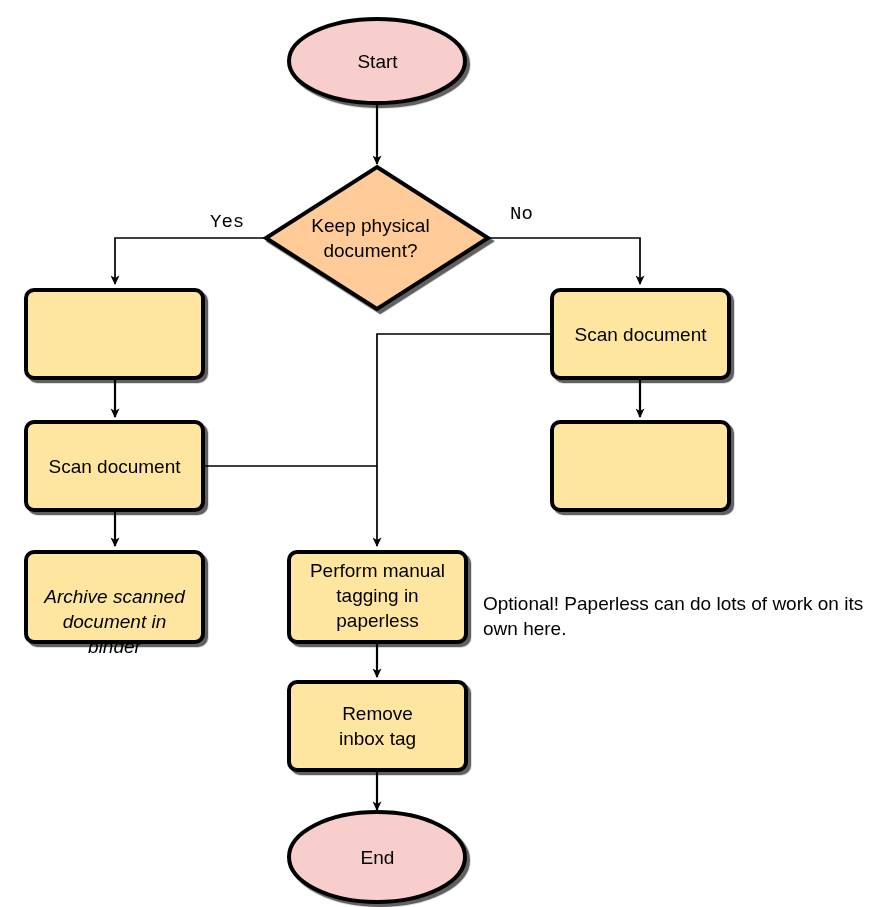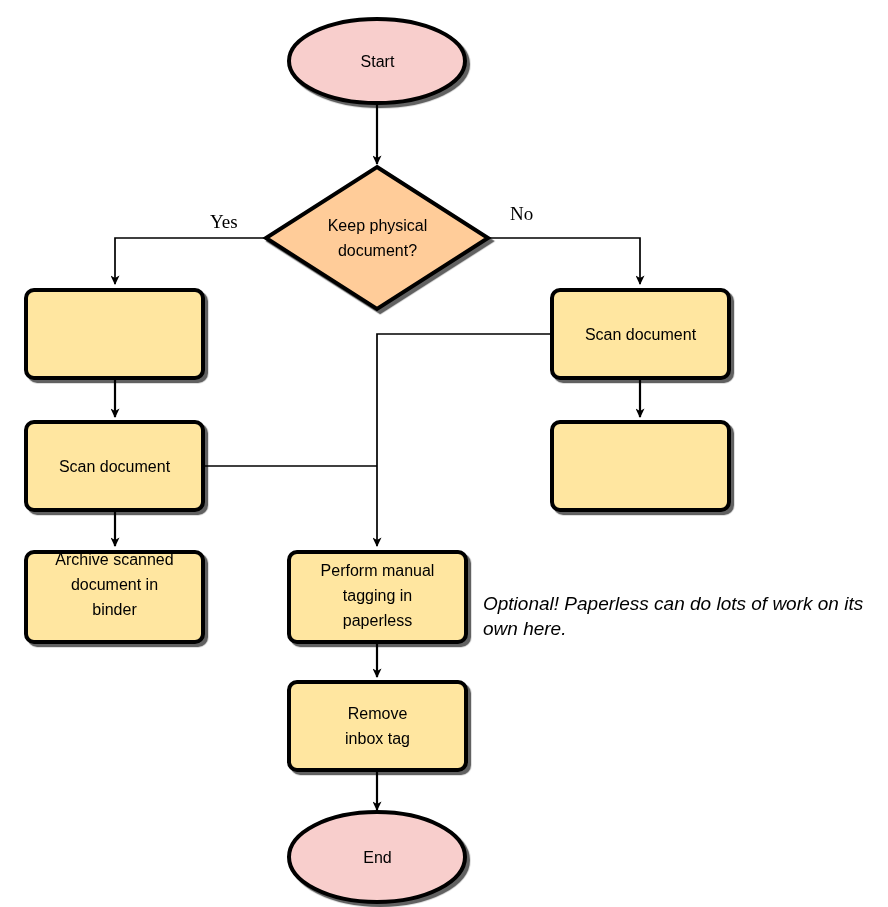--- a/index.html
+++ b/index.html
@@ -27,38 +27,37 @@
     width: 888px;
     height: 907px;
   }
   .node-label {
     position: absolute;
     display: flex;
     align-items: center;
     justify-content: center;
     text-align: center;
     font-family: "Liberation Sans", sans-serif;
-    font-size: 16px;
+    font-size: 19px;
     line-height: 25px;
     color: #000000;
     white-space: pre-line;
     pointer-events: none;
   }
   .edge-label {
     position: absolute;
-    font-family: Liberation Serif, serif;
+    font-family: Liberation Mono, monospace;
     font-size: 19px;
     line-height: 22px;
     color: #000000;
     white-space: nowrap;
   }
   .note-text {
     position: absolute;
     font-family: "Liberation Sans", sans-serif;
-    font-style: italic;
     font-size: 19px;
     line-height: 25px;
     color: #000000;
     width: 405px;
   }
 </style>
 </head>
 <body>
 
 <div id="flowchart-root">
@@ -115,27 +114,27 @@
       <rect x="289" y="552" width="177" height="90" rx="8" ry="8" fill="#ffe6a0" stroke="#000000" stroke-width="4"></rect>
 
       <rect x="289" y="682" width="177" height="88" rx="8" ry="8" fill="#ffe6a0" stroke="#000000" stroke-width="4"></rect>
 
       <ellipse cx="377" cy="857" rx="88" ry="45" fill="#f8cecc" stroke="#000000" stroke-width="4"></ellipse>
     </g>
   </svg>
 
   <div class="node-label" style="left:289px; top:19px; width:177px; height:84px;">Start</div>
 
-  <div class="node-label" style="left:289px; top:196px; width:177px; height:84px;">Keep physical
+  <div class="node-label" style="left:282px; top:196px; width:177px; height:84px;">Keep physical
 document?</div>
 
 
   <div class="node-label" style="left:26px; top:422px; width:177px; height:88px;">Scan document</div>
 
-  <div class="node-label" style="left:26px; top:539px; width:177px; height:90px;">Archive scanned
+  <div class="node-label" style="left:26px; top:576px; width:177px; height:90px;font-style:italic;">Archive scanned
 document in
 binder</div>
 
   <div class="node-label" style="left:552px; top:290px; width:177px; height:88px;">Scan document</div>
 
 
   <div class="node-label" style="left:289px; top:550px; width:177px; height:90px;">Perform manual
 tagging in
 paperless</div>
 

